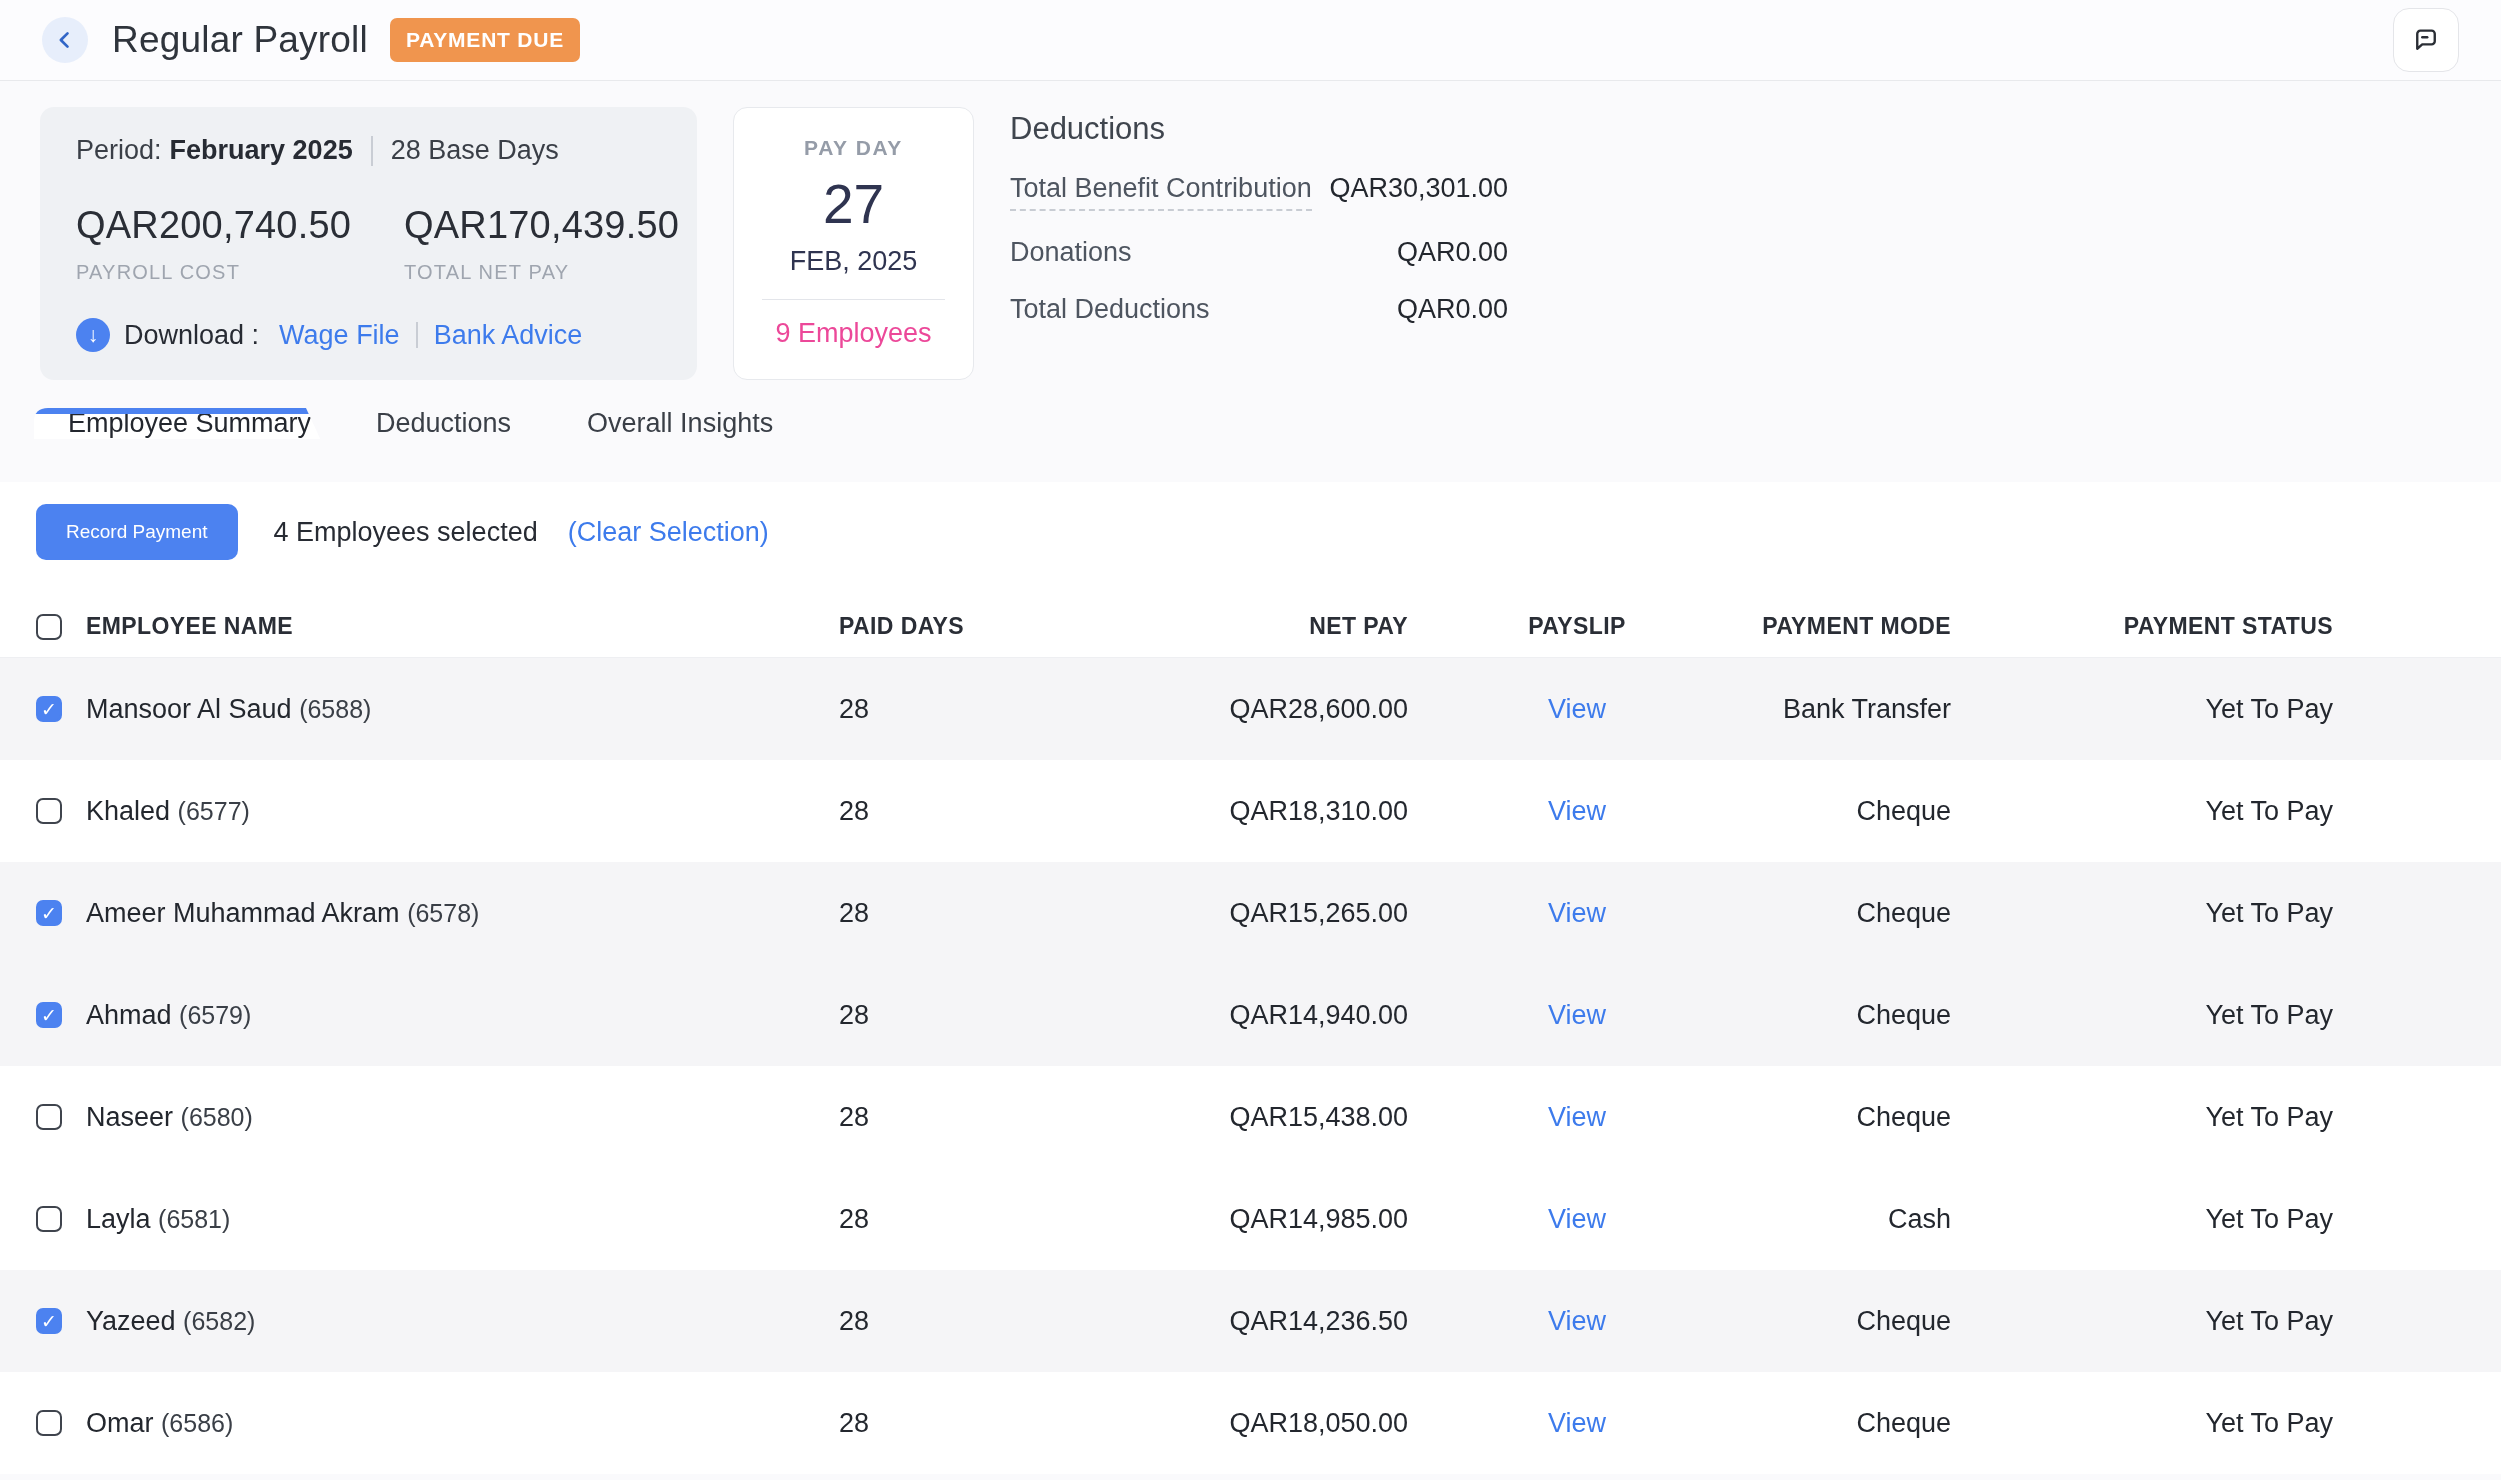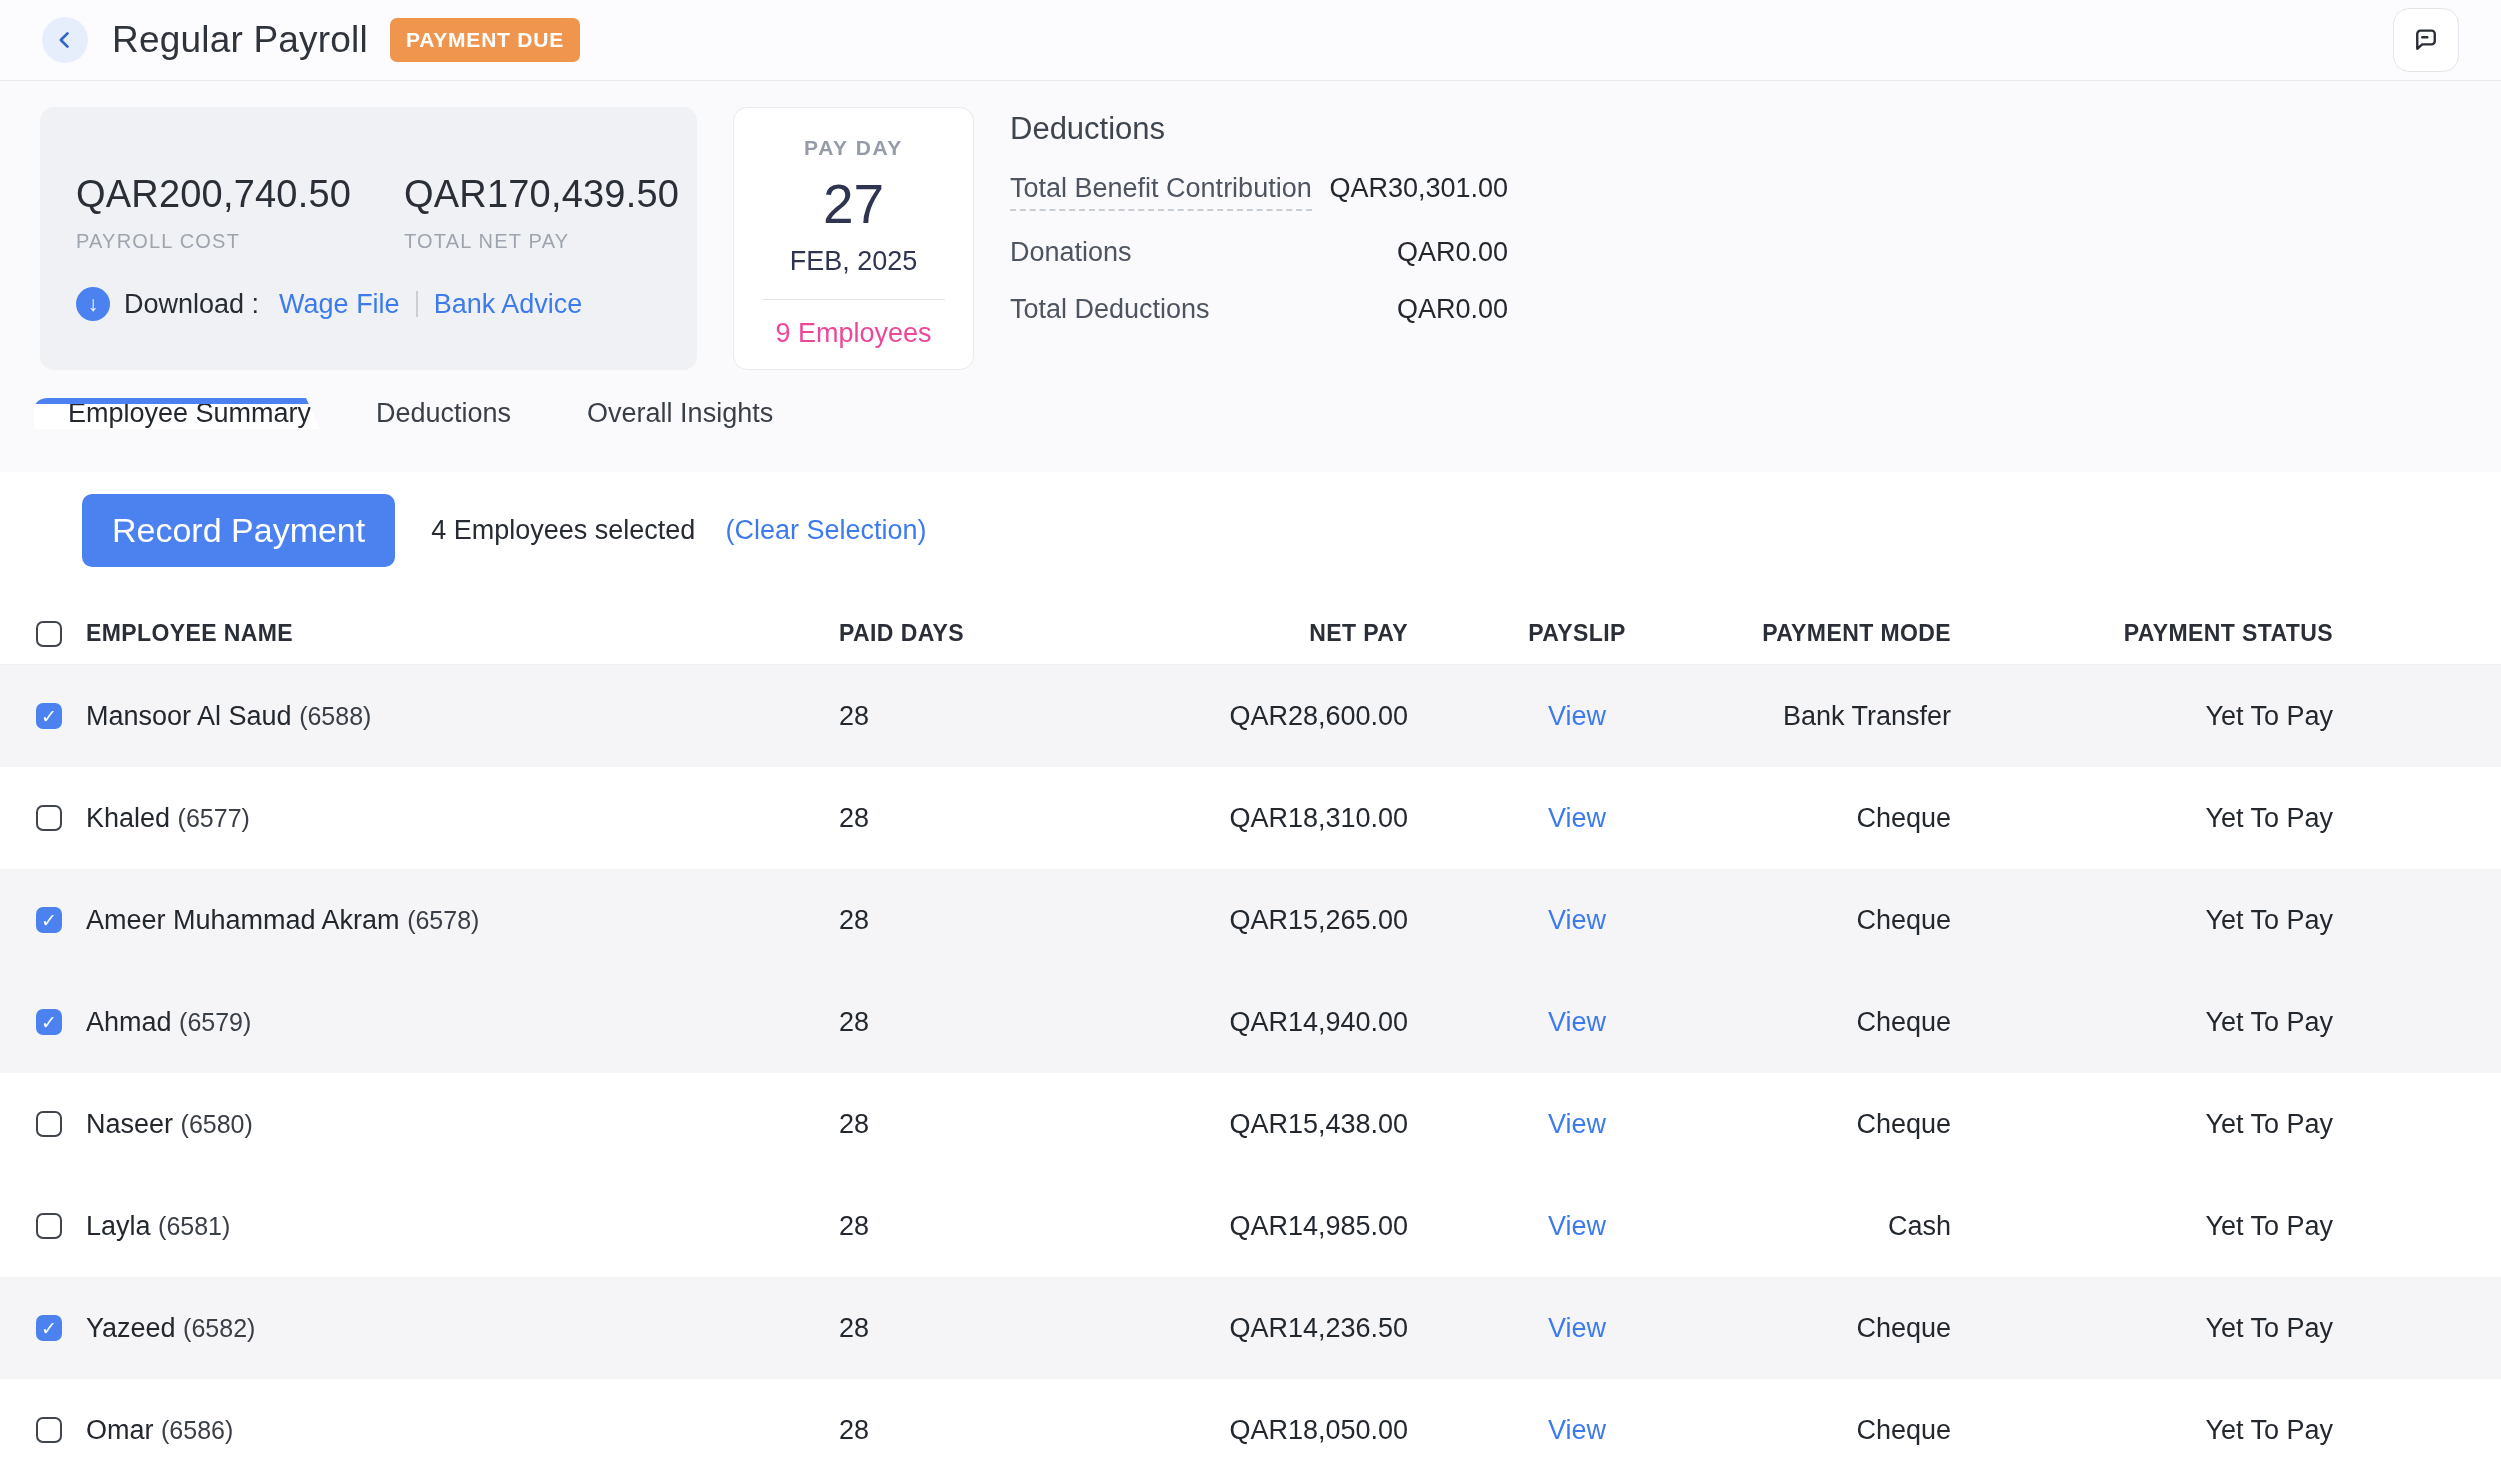--- a/index.html
+++ b/index.html
@@ -56,22 +56,22 @@
   .tabs { display:flex; align-items:flex-start; height:74px; padding-left:34px; margin-top:0; }
   .tab { display:flex; align-items:center; font-size:27px; color:#3A3F47; padding:0 38px; cursor:pointer; }
   .tab.active { position:relative; background:#fff; color:#23272E; font-weight:500;
     width:304px; padding:0 0 0 34px;
     clip-path: path("M 0 74 L 0 14 Q 0 0 14 0 L 272 0 L 306 74 Z"); }
   .tab.active::before { content:""; position:absolute; left:0; top:0; right:0; height:6px; background:#4C82F0; }
 
   
   .content { background:#fff; min-height:989px; }
   .action-row { display:flex; align-items:center; padding:22px 0 0 36px; }
-  .primary-btn { background:#4C82F0; border:none; color:#fff; font-size:34px;
-    font-family:inherit; padding:17px 30px; border-radius:10px; cursor:pointer;margin-left:46px; }
+  .primary-btn { background:#4C82F0; border:none; color:#fff; font-size:19px;
+    font-family:inherit; padding:17px 30px; border-radius:10px; cursor:pointer; }
   .sel-text { font-size:27px; color:#272B33; margin-left:36px; }
   .clear-link { font-size:27px; margin-left:30px;text-align:center; }
 
   .grid { display:grid; grid-template-columns:86px 753px 149px 420px 338px 205px 382px; align-items:center; }
   .thead { height:62px; margin-top:36px; border-bottom:1px solid #EEEFF2; }
   .th { font-size:23px; font-weight:700; color:#2A2E36; letter-spacing:0.4px; }
   .trow { height:102px; font-size:27px; color:#23272E; }
   .trow.sel { background:#F5F5F7; }
   .cell-right { text-align:right; }
   .cell-center { text-align:center; }
@@ -102,20 +102,26 @@
         <path d="M7.5 4.5h9a2.5 2.5 0 0 1 2.5 2.5v6a2.5 2.5 0 0 1-2.5 2.5H9l-4 3.5V7a2.5 2.5 0 0 1 2.5-2.5z"></path>
         <line x1="9" y1="9.8" x2="13" y2="9.8"></line>
       </svg>
     </span>
   </div>
 </div>
 
 <div class="summary">
 
   <div class="period-card">
+    <div class="period-line">
+      <span>Period:</span>
+      <b>February 2025</b>
+      <span class="vsep"></span>
+      <span>28 Base Days</span>
+    </div>
     <div class="amounts">
       <div class="amount-col">
         <div class="amount-val">QAR200,740.50</div>
         <div class="amount-lbl">PAYROLL COST</div>
       </div>
       <div class="amount-col">
         <div class="amount-val">QAR170,439.50</div>
         <div class="amount-lbl">TOTAL NET PAY</div>
       </div>
     </div>

